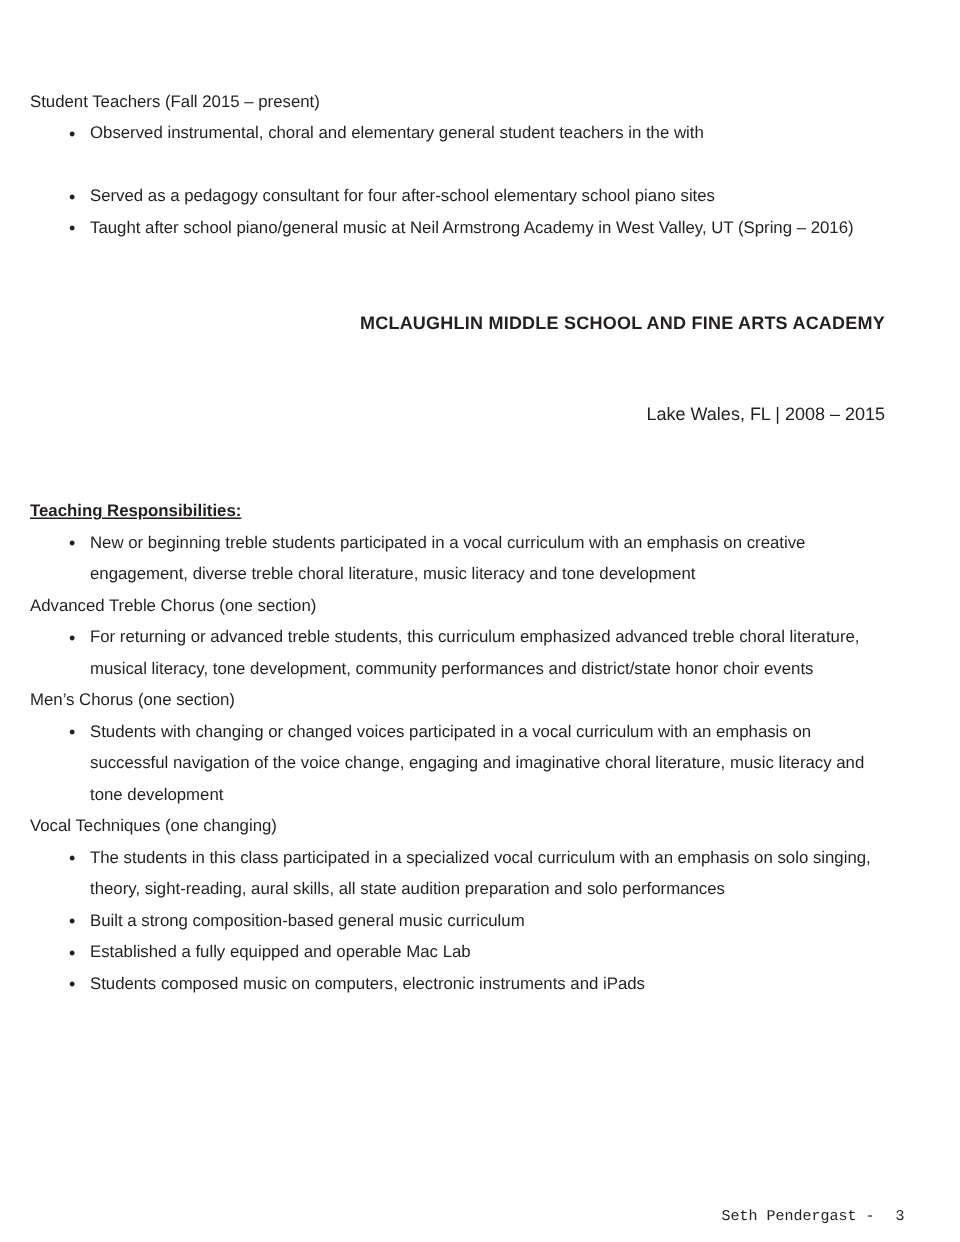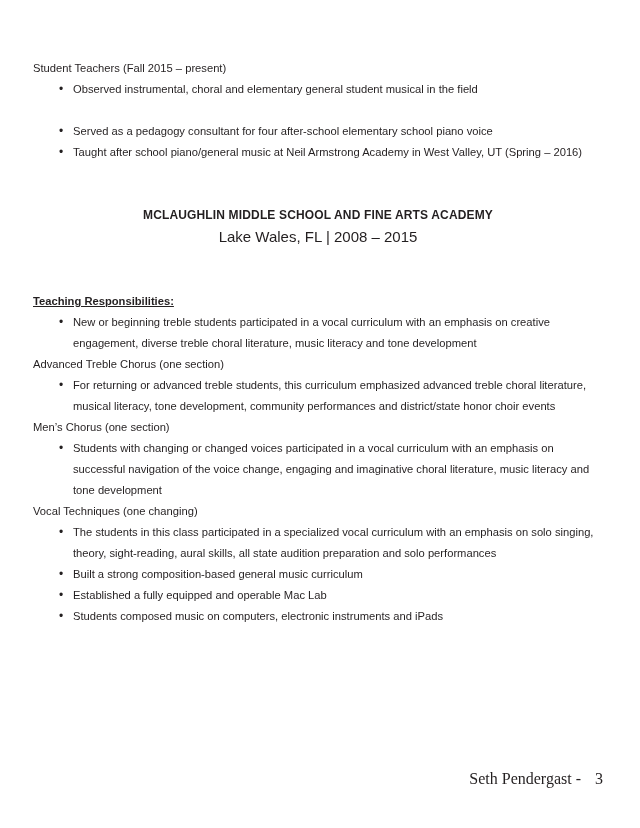--- a/index.html
+++ b/index.html
@@ -11,21 +11,21 @@
     position: relative;
     width: 640px;
     height: 828px;
     background: #ffffff;
     font-family: "Liberation Sans", sans-serif;
     color: #231f20;
     overflow: hidden;
   }
   .content {
     position: absolute;
-    left: 33px;
+    left: 20px;
     top: 58px;
     width: 570px;
   }
   .line {
     font-size: 11.2px;
     line-height: 21px;
     color: #231f20;
     white-space: nowrap;
   }
   .spacer {
@@ -44,79 +44,80 @@
     padding-left: 26px;
     box-sizing: border-box;
     font-size: 12px;
     line-height: 21px;
   }
   .bullet-text {
     flex: 1 1 auto;
     padding-right: 4px;
   }
   .center-block {
-    text-align: center;
+    text-align: right;
     width: 570px;
   }
   .org-name {
     font-size: 12px;
     font-weight: bold;
     line-height: 21px;
     letter-spacing: 0.15px;
   }
   .org-loc {
-    font-size: 15px;
+    font-size: 12px;
     line-height: 21px;
+    margin-top: 40px;
   }
   .org-role {
     font-size: 11.2px;
     line-height: 21px;
   }
   .section-heading {
     font-size: 11.2px;
     line-height: 21px;
     font-weight: bold;
     text-decoration: underline;
     display: inline-block;
   }
   .heading-row {
     line-height: 21px;
   }
   .footer {
     position: absolute;
     left: 0;
-    top: 770px;
+    top: 806px;
     width: 603px;
     text-align: right;
-    font-family: Liberation Serif, serif;
-    font-size: 16px;
+    font-family: Liberation Mono, monospace;
+    font-size: 10px;
     color: #231f20;
   }
   .footer .pagenum {
     padding-left: 14px;
   }
 </style>
 </head>
 <body>
 
 <div class="page">
 
   <div class="content">
 
     <div class="line">Student Teachers (Fall 2015 – present)</div>
     <div class="bullet-item">
       <span class="bullet-mark">•</span>
-      <span class="bullet-text">Observed instrumental, choral and elementary general student musical in the field</span>
+      <span class="bullet-text">Observed instrumental, choral and elementary general student teachers in the with</span>
     </div>
 
     <div class="spacer"></div>
 
     <div class="bullet-item">
       <span class="bullet-mark">•</span>
-      <span class="bullet-text">Served as a pedagogy consultant for four after-school elementary school piano voice</span>
+      <span class="bullet-text">Served as a pedagogy consultant for four after-school elementary school piano sites</span>
     </div>
     <div class="bullet-item">
       <span class="bullet-mark">•</span>
       <span class="bullet-text">Taught after school piano/general music at Neil Armstrong Academy in West Valley, UT (Spring – 2016)</span>
     </div>
 
     <div class="spacer"></div>
     <div class="spacer"></div>
 
     <div class="center-block">

